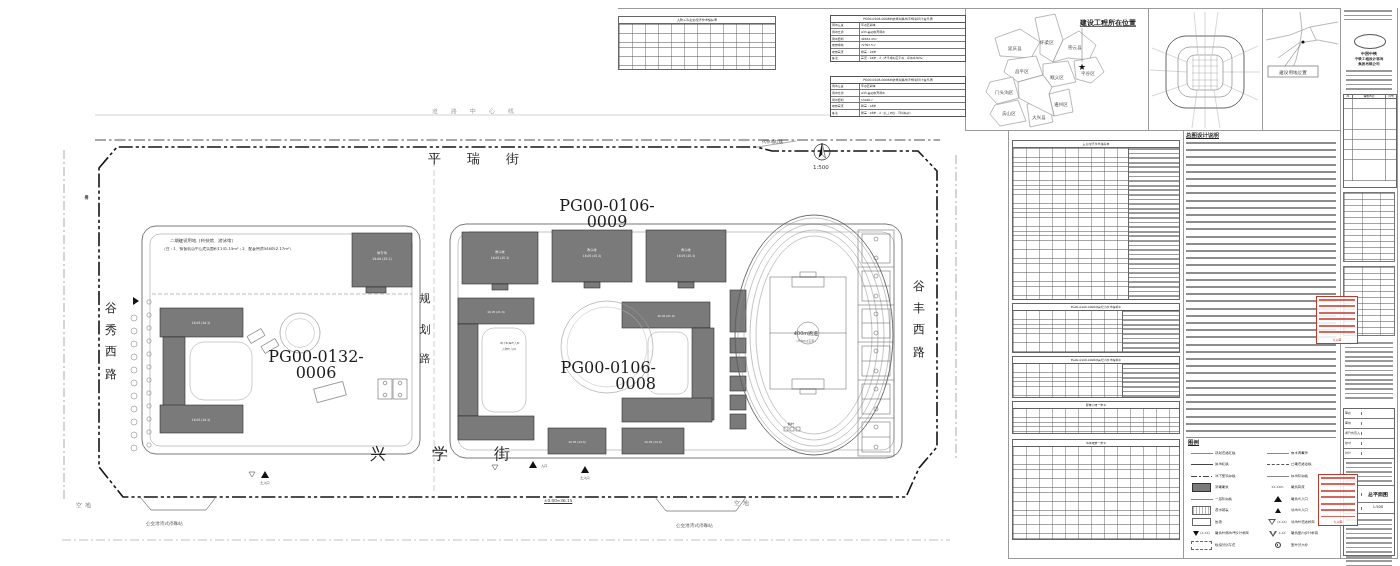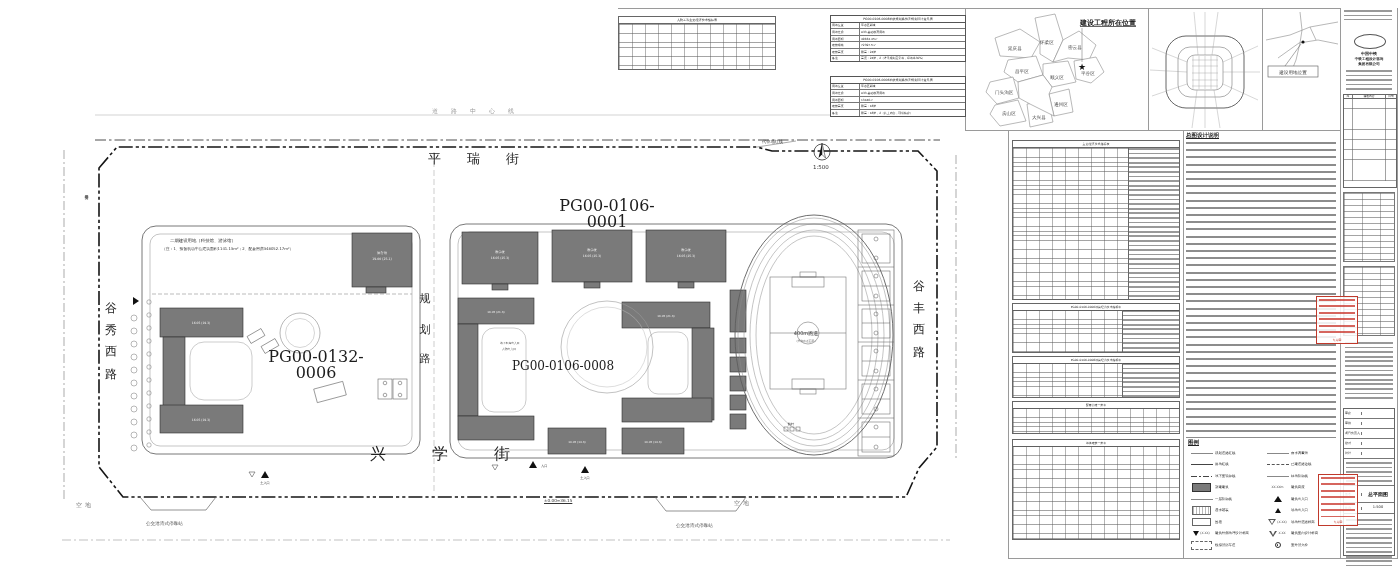--- a/index.html
+++ b/index.html
@@ -269,23 +269,23 @@
     </g>
   </svg>
 
   <div class="abs" style="left:428px;top:152px;font-size:13px;letter-spacing:26px;color:#222;">平瑞街</div>
   <div class="abs" style="left:370px;top:446px;font-size:16px;letter-spacing:46px;color:#222;">兴学街</div>
   <div class="abs vtext" style="left:105px;top:292px;font-size:12px;letter-spacing:22px;color:#222;">谷秀西路</div>
   <div class="abs vtext" style="left:913px;top:270px;font-size:12px;letter-spacing:22px;color:#222;">谷丰西路</div>
   <div class="abs vtext" style="left:419px;top:284px;font-size:11px;letter-spacing:30px;color:#222;">规划路</div>
   <div class="abs" style="left:432px;top:108px;font-size:6px;letter-spacing:13px;color:#9b9b9b;">道路中心线</div>
 
-  <div class="abs serifbig" style="left:545px;top:198px;width:124px;text-align:center;font-size:16px;">PG00-0106-0001</div>
+  <div class="abs serifbig" style="left:545px;top:198px;width:124px;text-align:center;font-size:16px;">PG00-0106-0009</div>
   <div class="abs serifbig" style="left:254px;top:349px;width:124px;text-align:center;font-size:16px;">PG00-0132-0006</div>
-  <div class="abs serifbig" style="left:512px;top:360px;width:124px;text-align:left;font-size:12px;">PG00-0106-0008</div>
+  <div class="abs serifbig" style="left:532px;top:360px;width:124px;text-align:right;font-size:16px;">PG00-0106-0008</div>
 
   <div class="abs" style="left:170px;top:239px;font-size:4.4px;color:#333;">二期建设用地（科技馆、游泳馆）</div>
   <div class="abs" style="left:162px;top:247px;font-size:3.8px;color:#333;">（注：1、预留机动车位建筑面积1141.13m²；2、配套用房348052.17m²）</div>
 
   <div class="abs" style="left:76px;top:502px;font-size:6px;letter-spacing:3px;color:#777;">空地</div>
   <div class="abs" style="left:734px;top:500px;font-size:6px;letter-spacing:3px;color:#777;">空地</div>
   <div class="abs" style="left:146px;top:522px;font-size:4.6px;color:#555;">公交港湾式停靠站</div>
   <div class="abs" style="left:676px;top:524px;font-size:4.6px;color:#555;">公交港湾式停靠站</div>
   <div class="abs vtext" style="left:84px;top:192px;font-size:3.6px;color:#666;">公交港湾式停靠站</div>
   <div class="abs" style="left:544px;top:499px;font-size:4.2px;color:#333;text-decoration:underline;">±0.00=36.15</div>

